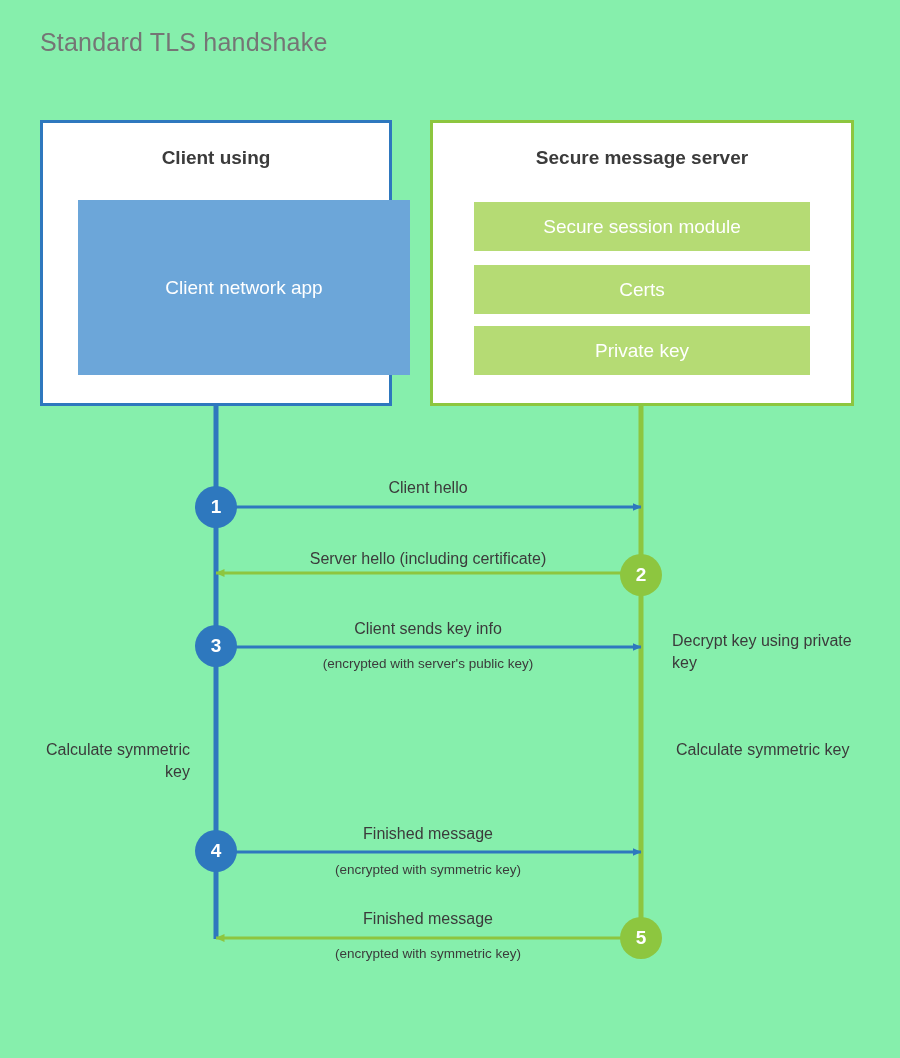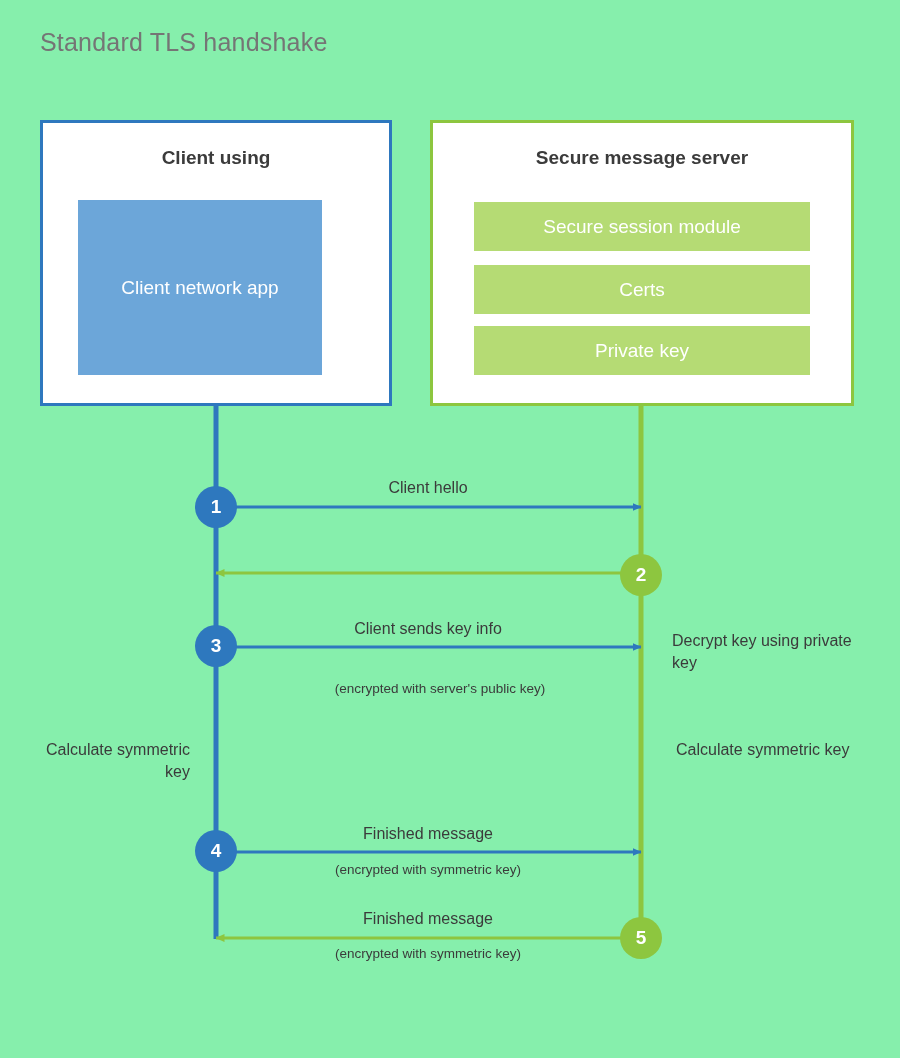--- a/index.html
+++ b/index.html
@@ -62,21 +62,21 @@
     font-size: 19px;
     font-weight: bold;
     color: #3b3b3b;
   }
 
   
   #client-app-block {
     position: absolute;
     left: 35px;
     top: 77px;
-    width: 244px;
+    width: 332px;
     height: 175px;
     background: #6CA6D9;
     color: #ffffff;
     font-size: 19px;
     display: flex;
     align-items: center;
     justify-content: center;
     text-align: center;
     line-height: 1.35;
     padding: 14px 14px;
@@ -139,21 +139,21 @@
     color: #3b3b3b;
     white-space: nowrap;
   }
   .msg-primary { font-size: 16px; }
   .msg-secondary { font-size: 13.5px; }
 
   
   #label-1-primary   { left: 228px; width: 400px; top: 479px; }
   #label-2-primary   { left: 228px; width: 400px; top: 550px; }
   #label-3-primary   { left: 228px; width: 400px; top: 620px; }
-  #label-3-secondary { left: 240px; width: 400px; top: 656px; margin-top: 25px; }
+  #label-3-secondary { left: 228px; width: 400px; top: 656px; }
   #label-4-primary   { left: 228px; width: 400px; top: 825px; }
   #label-4-secondary { left: 228px; width: 400px; top: 862px; }
   #label-5-primary   { left: 228px; width: 400px; top: 910px; }
   #label-5-secondary { left: 228px; width: 400px; top: 946px; }
 
   
   .side-note {
     position: absolute;
     font-size: 16px;
     color: #3b3b3b;
@@ -223,20 +223,21 @@
   </svg>
 
   <div class="step-circle client-side" id="step-circle-1">1</div>
   <div class="step-circle server-side" id="step-circle-2">2</div>
   <div class="step-circle client-side" id="step-circle-3">3</div>
   <div class="step-circle client-side" id="step-circle-4">4</div>
   <div class="step-circle server-side" id="step-circle-5">5</div>
 
   <div class="msg-label msg-primary" id="label-1-primary">Client hello</div>
 
+  <div class="msg-label msg-primary" id="label-2-primary">Server hello (including certificate)</div>
 
   <div class="msg-label msg-primary" id="label-3-primary">Client sends key info</div>
   <div class="msg-label msg-secondary" id="label-3-secondary">(encrypted with server's public key)</div>
 
   <div class="msg-label msg-primary" id="label-4-primary">Finished message</div>
   <div class="msg-label msg-secondary" id="label-4-secondary">(encrypted with symmetric key)</div>
 
   <div class="msg-label msg-primary" id="label-5-primary">Finished message</div>
   <div class="msg-label msg-secondary" id="label-5-secondary">(encrypted with symmetric key)</div>
 

